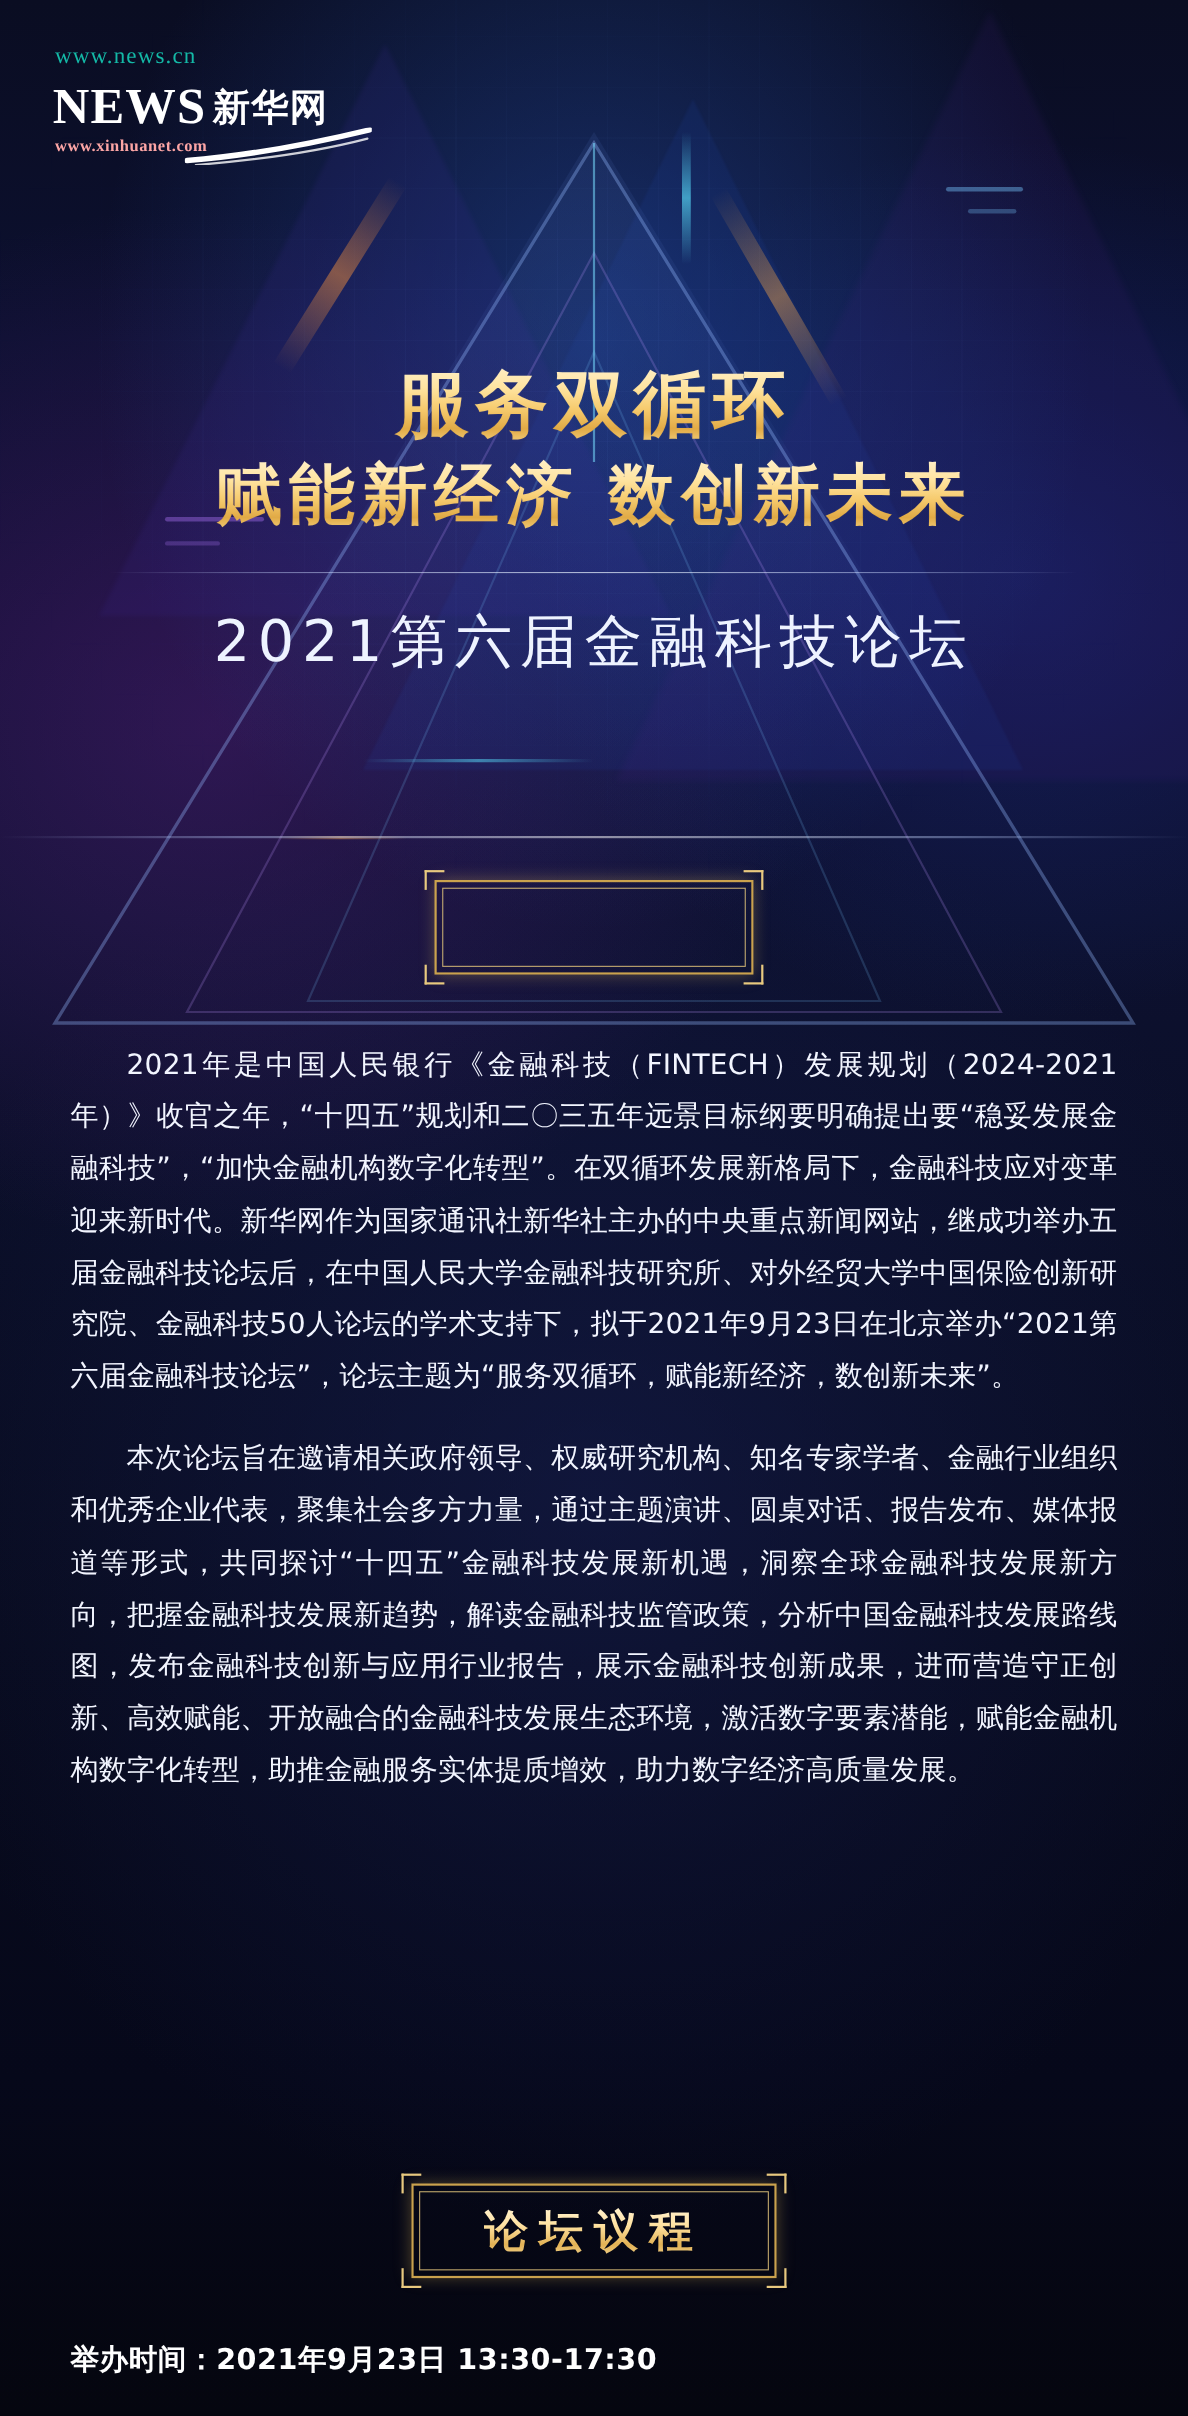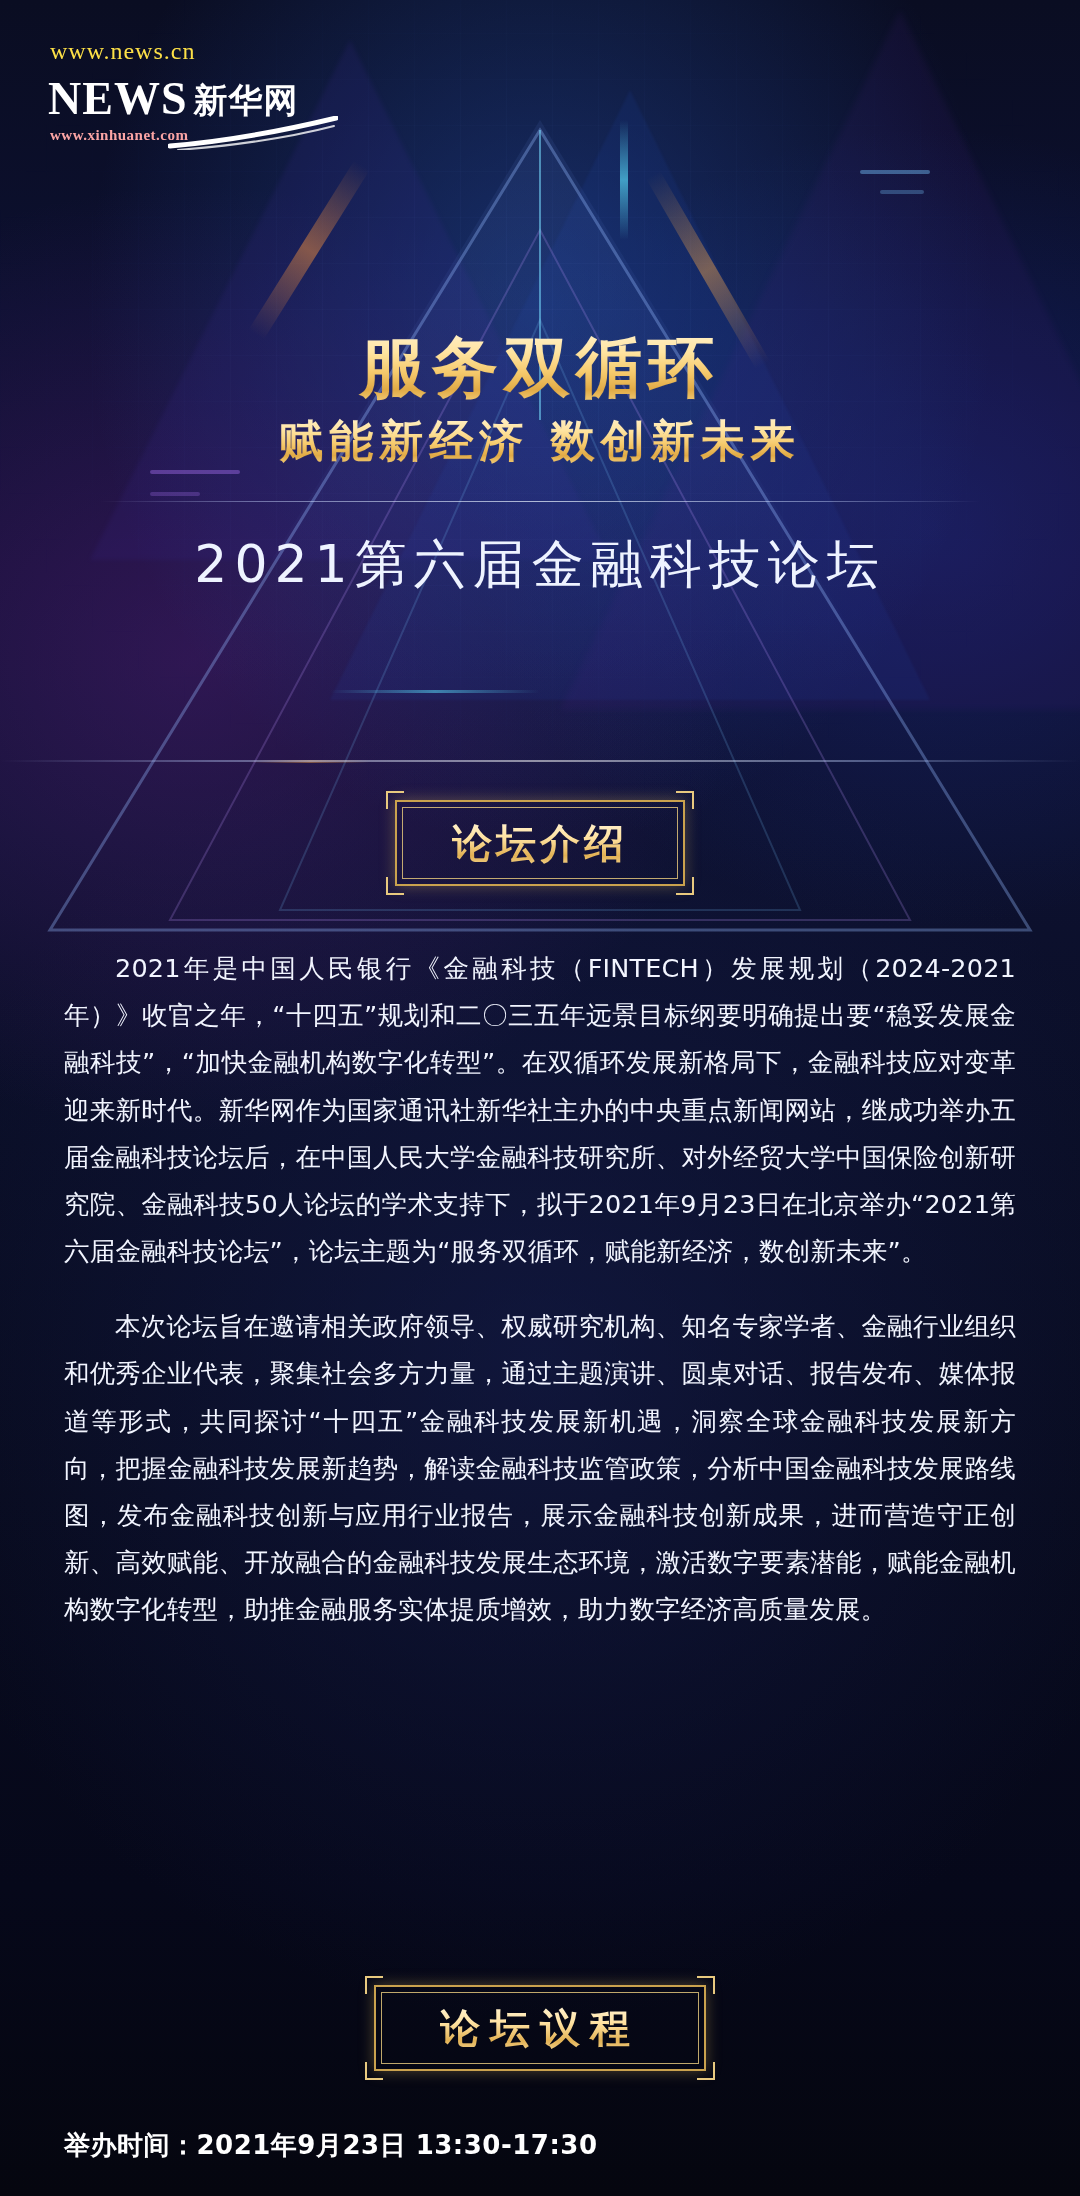--- a/index.html
+++ b/index.html
@@ -89,23 +89,23 @@
   
   #logo {
     position: absolute;
     left: 48px; top: 38px;
     width: 300px;
     color: #fff;
     z-index: 5;
   }
   #logo .url-top {
     font-family: "Liberation Serif", serif;
-    font-size: 24px;
+    font-size: 21px;
     letter-spacing: 1px;
-    color: #fde047;
+    color: #14b8a6;
     margin-left: 2px;
   }
   #logo .mark {
     display: flex;
     align-items: center;
     margin-top: 12px;
   }
   #logo .news-word {
     font-family: "Liberation Serif", serif;
     font-weight: bold;
@@ -152,21 +152,21 @@
     letter-spacing: 6px;
     line-height: 1.18;
     background: linear-gradient(180deg, #fff8e2 0%, #ffe7a8 30%, #f3c564 55%, #d79a2f 78%, #f6d98c 100%);
     -webkit-background-clip: text;
     background-clip: text;
     color: transparent;
     text-shadow: 0 0 1px rgba(255,220,140,0.25);
     margin-top: 29px;
   }
   #hero-line1 { font-size: 66px; }
-  #hero-line2 { font-size: 44px; margin-top: 8px; }
+  #hero-line2 { font-size: 60px; margin-top: 8px; }
   #hero-rule {
     margin: 34px auto 0;
     width: 880px; height: 1px;
     background: linear-gradient(90deg, rgba(255,255,255,0) 0%, rgba(200,215,255,0.45) 18%, rgba(235,245,255,0.7) 50%, rgba(200,215,255,0.45) 82%, rgba(255,255,255,0) 100%);
   }
   #hero-sub {
     margin-top: 28px;
     font-family: "DejaVu Sans", sans-serif;
     font-size: 52px;
     letter-spacing: 7px;
@@ -309,21 +309,20 @@
   <div id="hero-sub">2021第六届金融科技论坛</div>
 </div>
 
 <div class="plaque" id="plaque-intro">
   <div class="frame-outer"></div>
   <div class="frame-inner"></div>
   <div class="corner c-tl"></div>
   <div class="corner c-tr"></div>
   <div class="corner c-bl"></div>
   <div class="corner c-br"></div>
-  <div class="ptext">论坛介绍</div>
 </div>
 
 <div id="intro-body">
   <p>2021年是中国人民银行《金融科技（FINTECH）发展规划（2024-2021年）》收官之年，“十四五”规划和二〇三五年远景目标纲要明确提出要“稳妥发展金融科技”，“加快金融机构数字化转型”。在双循环发展新格局下，金融科技应对变革迎来新时代。新华网作为国家通讯社新华社主办的中央重点新闻网站，继成功举办五届金融科技论坛后，在中国人民大学金融科技研究所、对外经贸大学中国保险创新研究院、金融科技50人论坛的学术支持下，拟于2021年9月23日在北京举办“2021第六届金融科技论坛”，论坛主题为“服务双循环，赋能新经济，数创新未来”。</p>
   <p>本次论坛旨在邀请相关政府领导、权威研究机构、知名专家学者、金融行业组织和优秀企业代表，聚集社会多方力量，通过主题演讲、圆桌对话、报告发布、媒体报道等形式，共同探讨“十四五”金融科技发展新机遇，洞察全球金融科技发展新方向，把握金融科技发展新趋势，解读金融科技监管政策，分析中国金融科技发展路线图，发布金融科技创新与应用行业报告，展示金融科技创新成果，进而营造守正创新、高效赋能、开放融合的金融科技发展生态环境，激活数字要素潜能，赋能金融机构数字化转型，助推金融服务实体提质增效，助力数字经济高质量发展。</p>
 </div>
 
 <div class="plaque" id="plaque-agenda">
   <div class="frame-outer"></div>
   <div class="frame-inner"></div>

